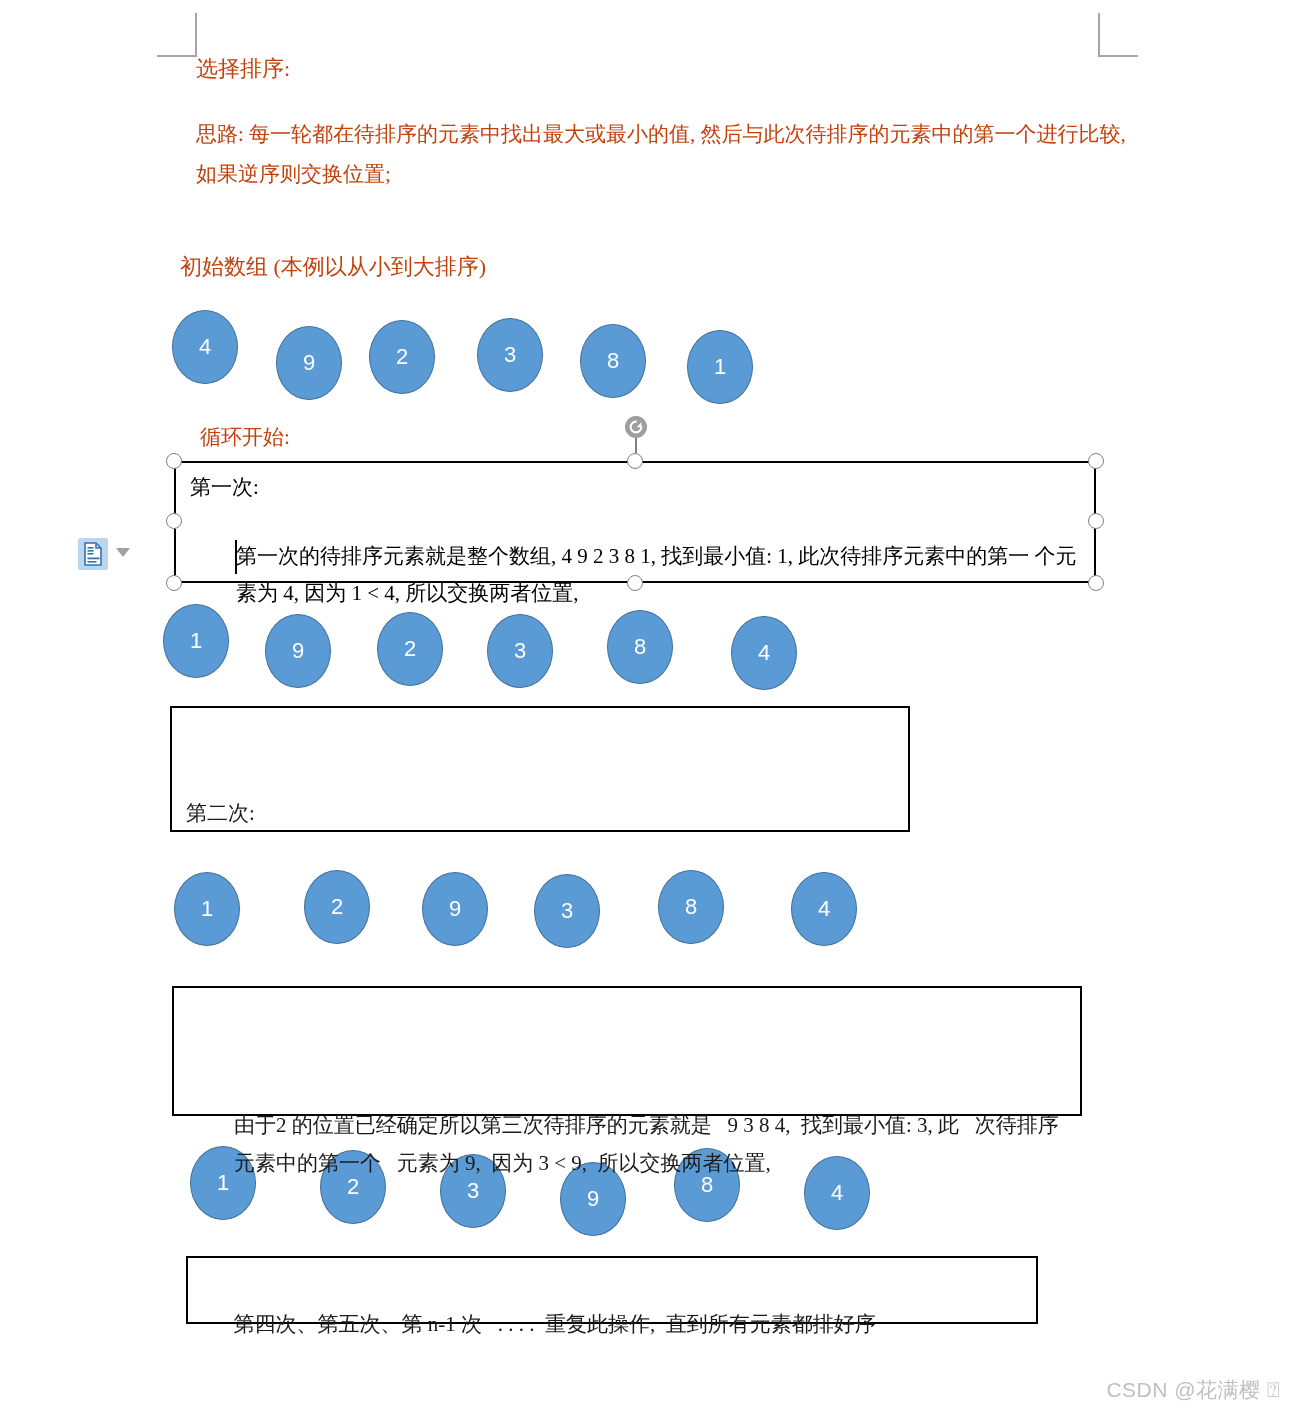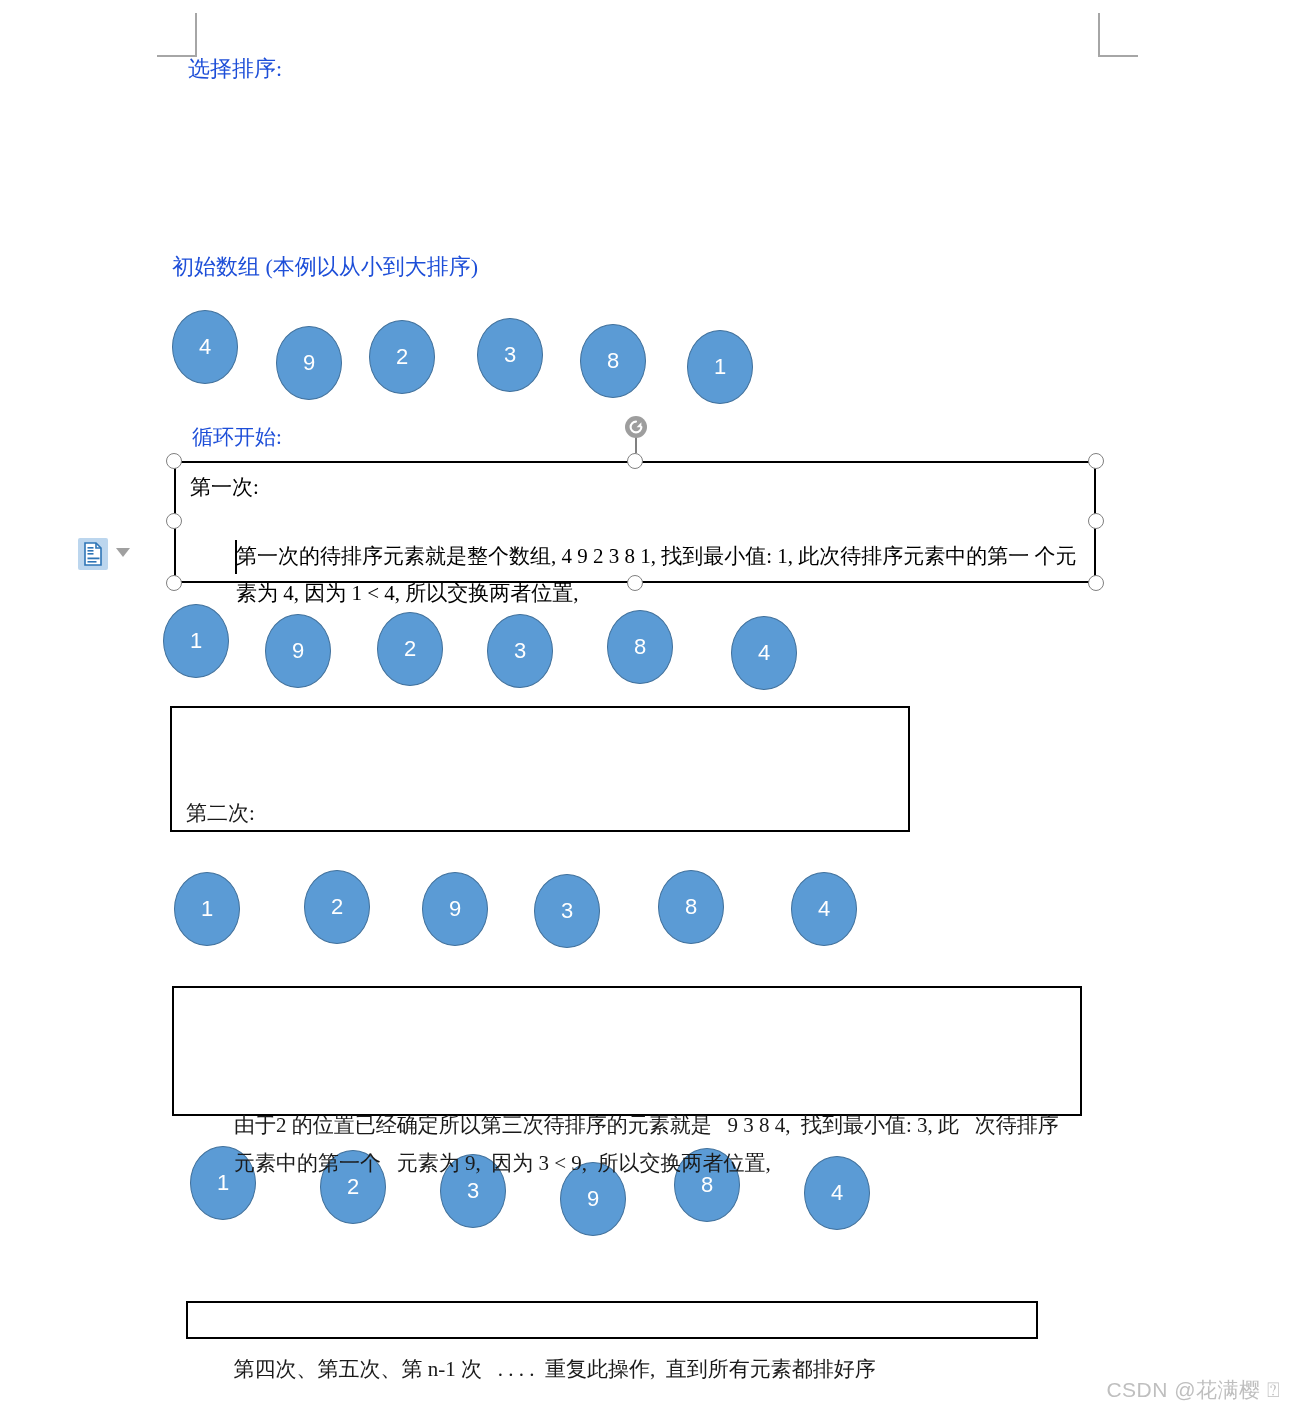--- a/index.html
+++ b/index.html
@@ -34,24 +34,25 @@
   }
   .corner-tr {
     left: 1098px; top: 13px;
     width: 38px; height: 42px;
     border-width: 0 0 2px 2px;
   }
 
   
   .doc-text {
     position: absolute;
-    color: #1d4ed8;
+    color: #c2410c;
     font-size: 21px;
     line-height: 34px;
     white-space: pre-wrap;
+    margin-left: 8px;
   }
 
   #heading-selection-sort { left: 188px; top: 52px; font-size: 22px; }
 
   #intro-paragraph {
     left: 188px; top: 114px;
     width: 930px;
     font-size: 21px;
     line-height: 40px;
   }
@@ -202,20 +203,21 @@
 </head>
 <body>
 
 <div class="page">
 
   <div class="corner corner-tl"></div>
   <div class="corner corner-tr"></div>
 
   <div class="doc-text" id="heading-selection-sort">选择排序:</div>
 
+  <div class="doc-text" id="intro-paragraph">思路: 每一轮都在待排序的元素中找出最大或最小的值, 然后与此次待排序的元素中的第一个进行比较,  如果逆序则交换位置;</div>
 
   <div class="doc-text" id="label-initial-array">初始数组 (本例以从小到大排序)</div>
 
   <div class="doc-text" id="label-loop-start">循环开始:</div>
 
   <div id="rows-host">
       <div class="circle-row" style="top: 310px;">
         <div class="node-circle" style="left: 172px; top: 0px;">4</div>
         <div class="node-circle" style="left: 276px; top: 16px;">9</div>
         <div class="node-circle" style="left: 369px; top: 10px;">2</div>
@@ -295,21 +297,21 @@
       <span class="tb-title">第二次:</span>
     </div>
   </div>
 
   <div class="text-box" style="left:172px; top:986px; width:910px; height:130px;">
     <div class="tb-inner">
       <span class="tb-body">由于2 的位置已经确定所以第三次待排序的元素就是   9 3 8 4,  找到最小值: 3, 此   次待排序元素中的第一个   元素为 9,  因为 3 &lt; 9,  所以交换两者位置,</span>
     </div>
   </div>
 
-  <div class="text-box" style="left:186px; top:1256px; width:852px; height:38px;margin-top:45px;">
+  <div class="text-box" style="left:186px; top:1256px; width:852px; height:68px;">
     <div class="tb-inner" style="padding:6px 14px; line-height:40px;">
       <span>第四次、第五次、第 n-1 次   . . . .  重复此操作,  直到所有元素都排好序</span>
     </div>
   </div>
 
   <div id="watermark">CSDN @花满樱 ⍰</div>
 
 </div>
 
 </body></html>

